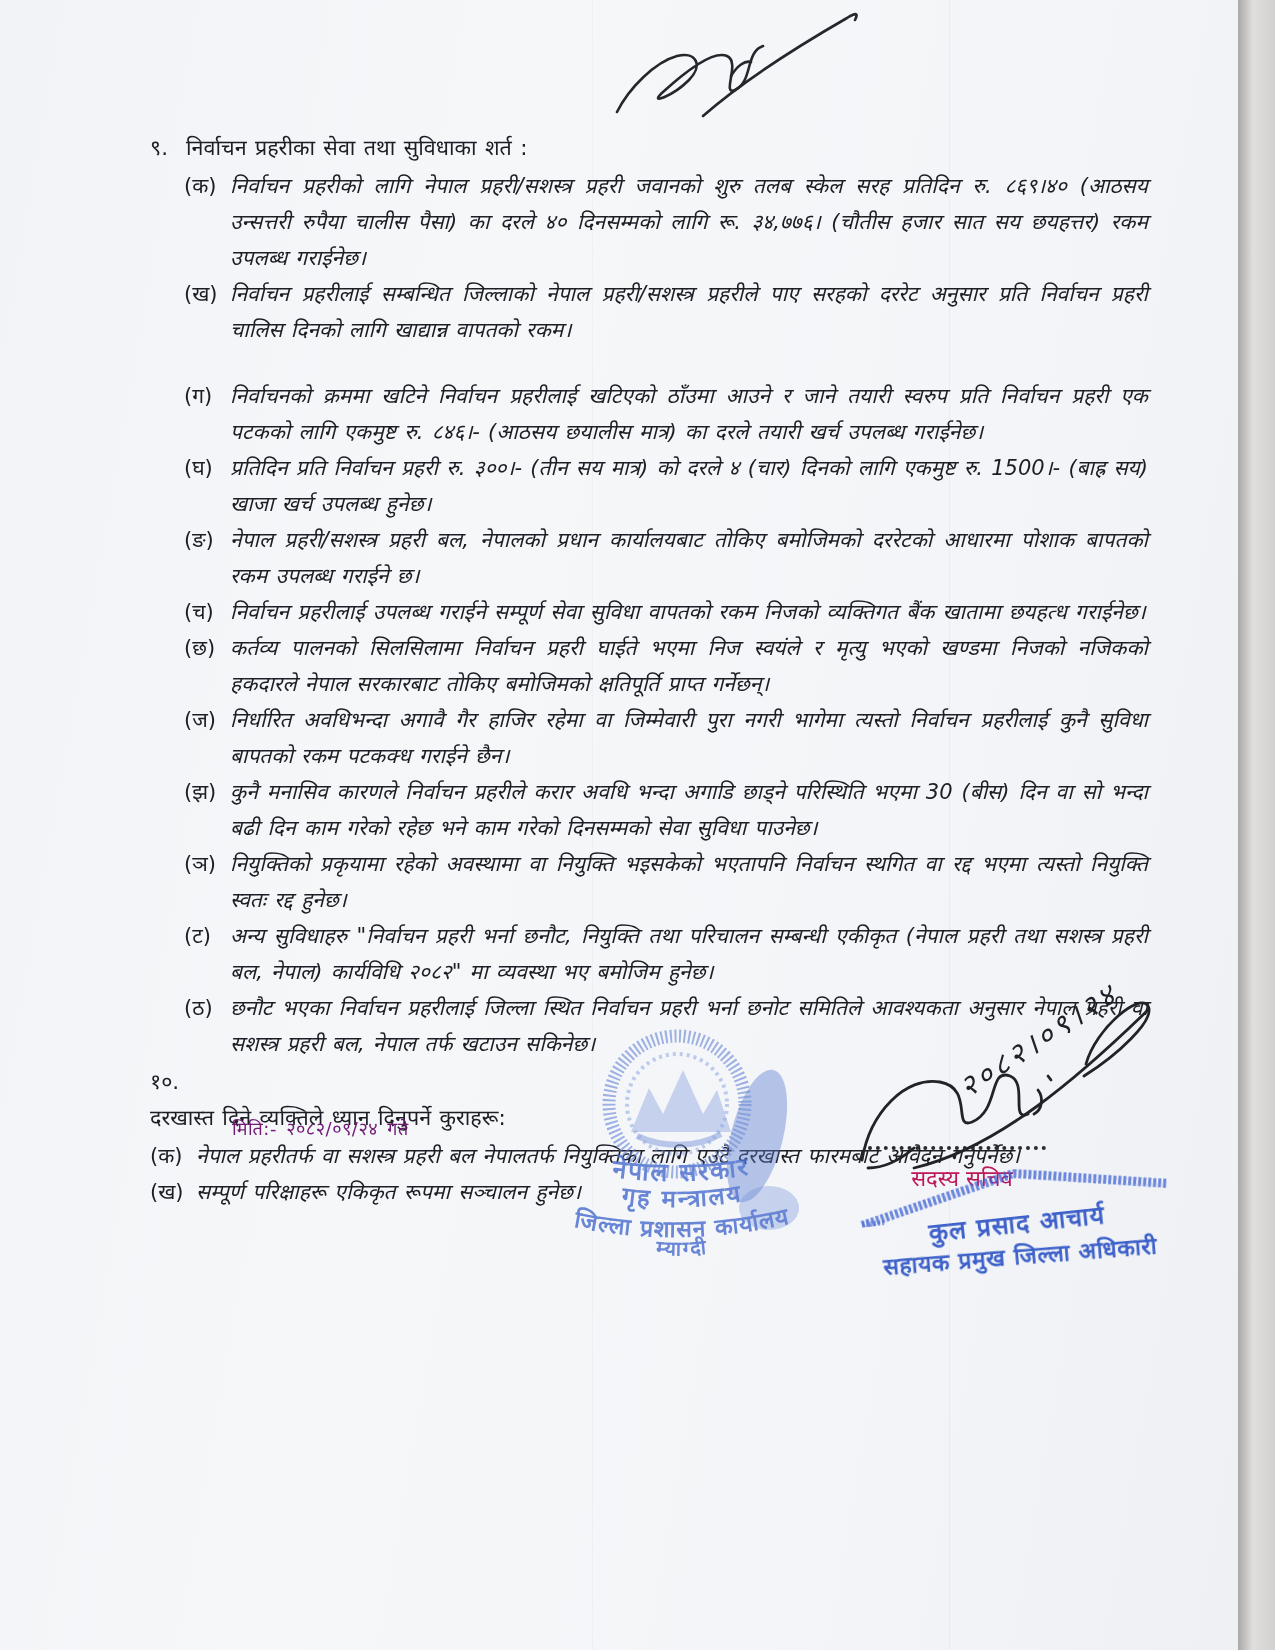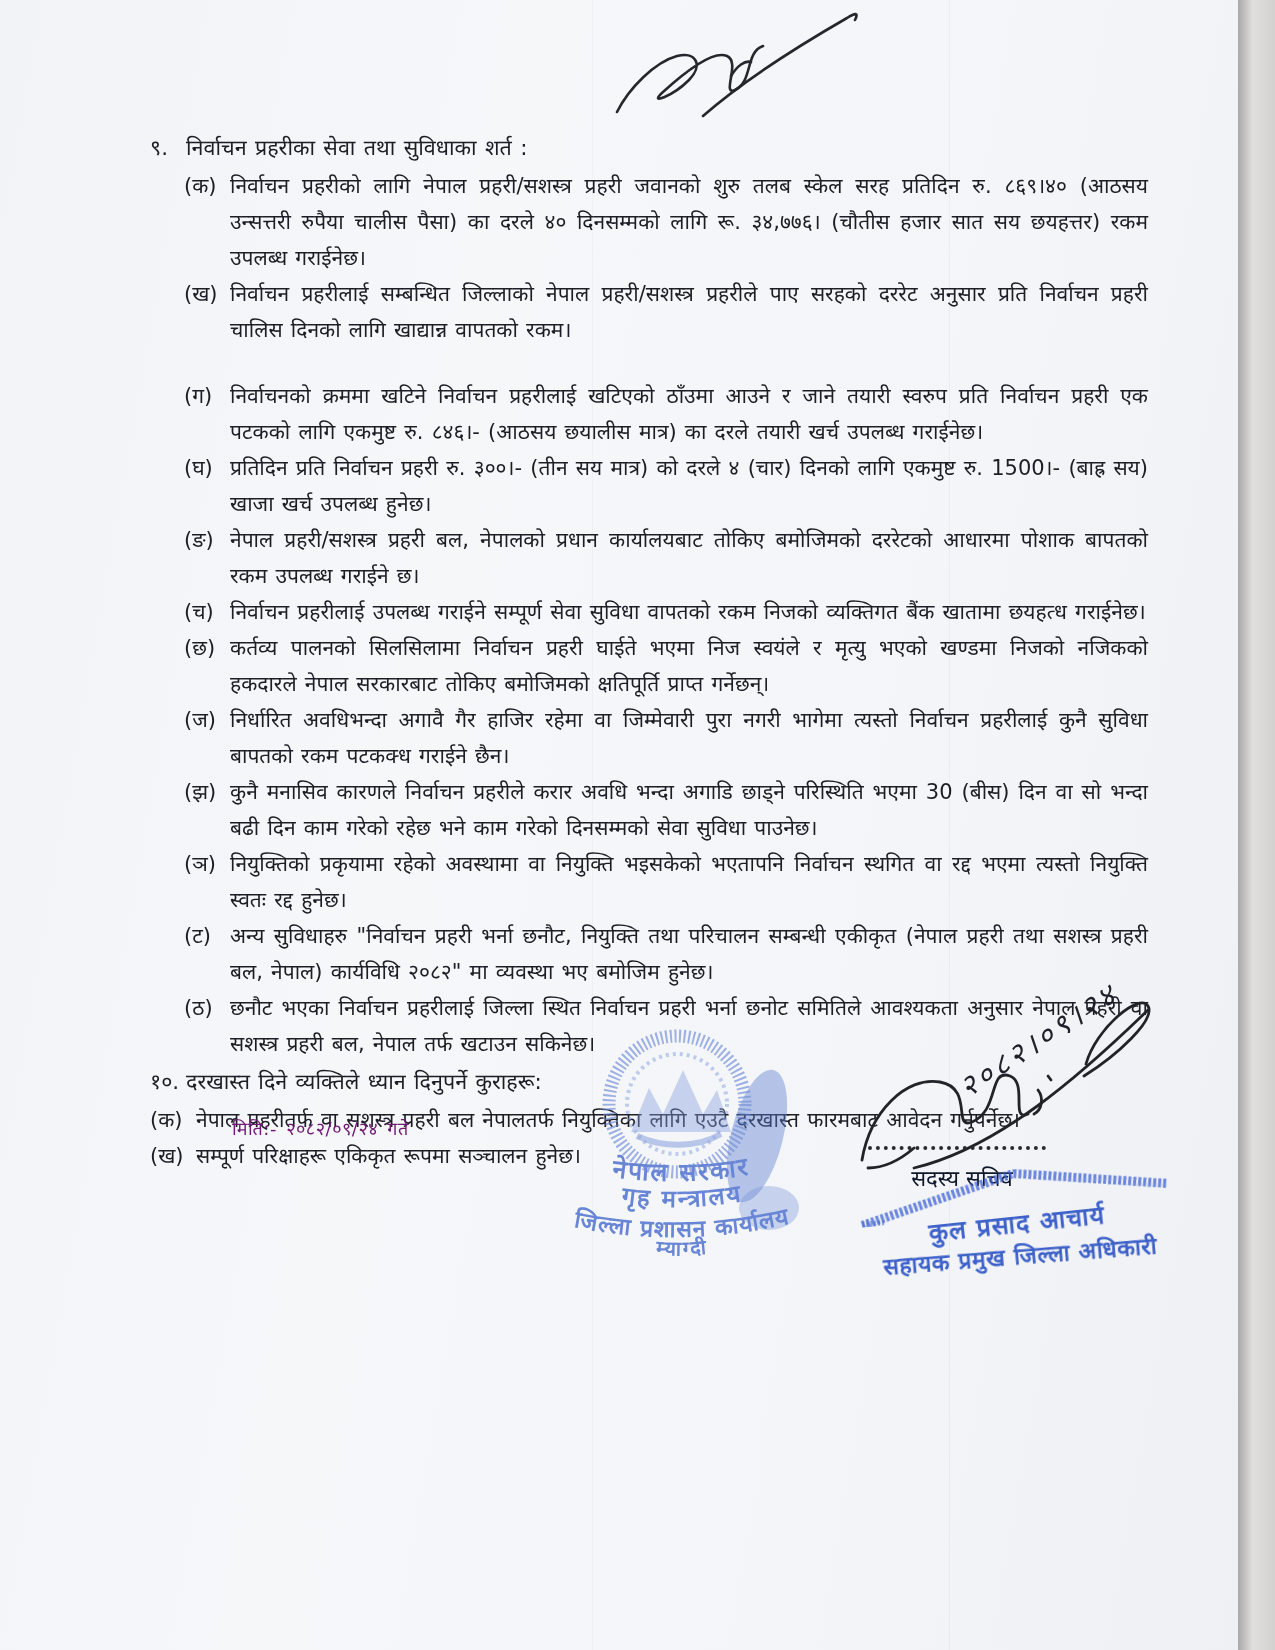--- a/index.html
+++ b/index.html
@@ -24,43 +24,43 @@
   .content{
     position:absolute;left:150px;top:130px;width:998px;
     color:#1d1d25;font-size:21px;line-height:36px;word-spacing:1.5px;
   }
   .sec-head{display:flex;font-size:21.5px;margin-bottom:2px;}
   .sec-head .num{flex:0 0 36px;}
   .sec-head .ttl{flex:1;}
   .item{display:flex;}
   .s9 .item{padding-left:34px;}
   .item .lbl{flex:0 0 46px;}
-  .item .txt{flex:1;text-align:justify;}
+  .item .txt{flex:1;text-align:justify;font-style:italic;}
   .gap-below{margin-bottom:30px;}
-  .s10-head{margin-top:2px;}
+  .s10-head{margin-top:2px;flex-direction:column;}
 
   .date-line{
     position:absolute;left:232px;top:1116px;
     color:#701a75;font-size:18px;letter-spacing:.5px;word-spacing:3px;
   }
 
   .top-signature{position:absolute;left:585px;top:4px;}
   .right-signature{position:absolute;left:848px;top:972px;}
   .hand-date{
     position:absolute;left:972px;top:1066px;
     font-size:29px;color:#20202a;letter-spacing:4px;font-style:italic;
     transform:rotate(-33deg);transform-origin:left bottom;
   }
   .dotted-line{
     position:absolute;left:868px;top:1146px;width:178px;height:0;
     border-bottom:4px dotted #2a2a30;
   }
   .member-secretary{
     position:absolute;left:872px;top:1162px;width:180px;text-align:center;
-    font-size:22px;color:#0f172a;
+    font-size:22px;color:#be185d;
   }
 
   .round-stamp{position:absolute;left:545px;top:1016px;filter:blur(.4px);}
   .name-stamp{
     position:absolute;left:856px;top:1186px;width:312px;
     transform:rotate(-6deg);transform-origin:left top;
     color:#2f55c6;filter:blur(.35px);opacity:.92;
   }
   .name-stamp .border-svg{display:block;margin-bottom:-6px;}
   .name-stamp .line1{font-size:25px;font-weight:bold;text-align:center;letter-spacing:1px;}

